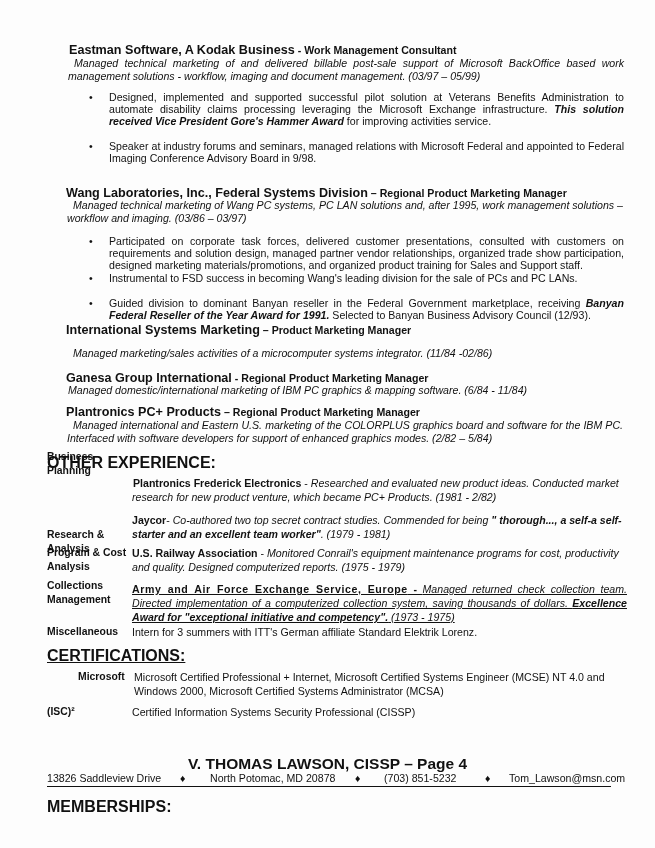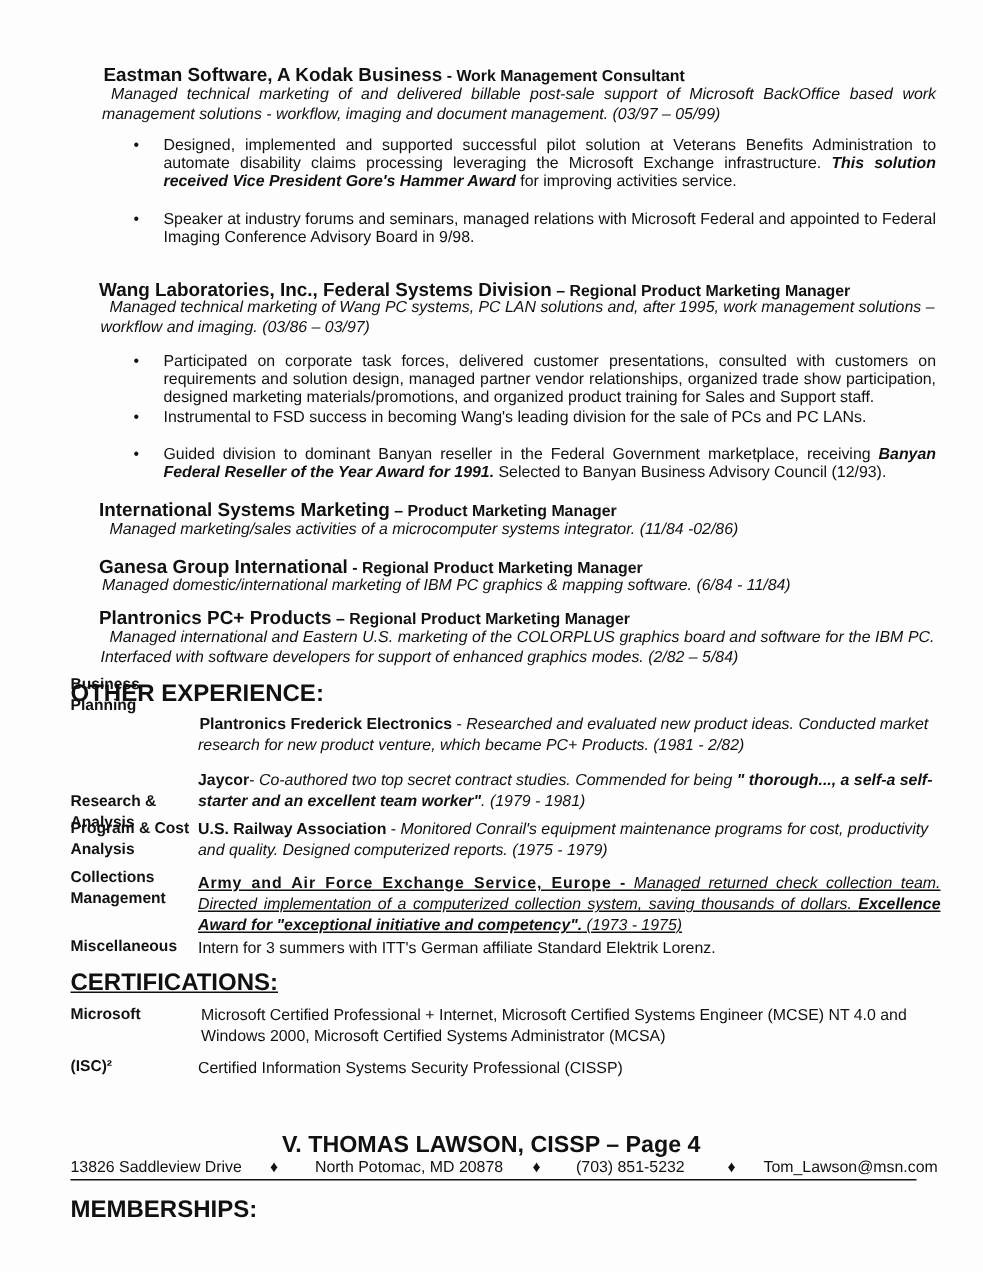--- a/index.html
+++ b/index.html
@@ -52,21 +52,21 @@
 </div>
 <div class="bullet" style="top:272px;">
   <span class="dot">•</span>
   <span class="txt">Instrumental to FSD success in becoming Wang's leading division for the sale of PCs and PC LANs.</span>
 </div>
 <div class="bullet" style="top:297px;">
   <span class="dot">•</span>
   <span class="txt"><span>Guided division to dominant Banyan reseller in the Federal Government marketplace, receiving </span><span class="bi">Banyan Federal Reseller of the Year Award for 1991.</span><span> Selected to Banyan Business Advisory Council (12/93).</span></span>
 </div>
 
-<div class="abs" style="left:66px; top:333px;">
+<div class="abs" style="left:66px; top:323px;">
   <span class="co">International Systems Marketing</span><span class="role"> – </span><span class="role">Product Marketing Manager</span>
 </div>
 <div class="abs desc" style="left:73px; top:347px; width:556px;">Managed marketing/sales activities of a microcomputer systems integrator. (11/84 -02/86)</div>
 
 <div class="abs" style="left:66px; top:371px;">
   <span class="co">Ganesa Group International</span><span class="role"> - </span><span class="role">Regional Product Marketing Manager</span>
 </div>
 <div class="abs desc" style="left:67px; top:384px; width:556px; text-indent:1px;">Managed domestic/international marketing of IBM PC graphics &amp; mapping software. (6/84 - 11/84)</div>
 
 <div class="abs" style="left:66px; top:405px;">
@@ -94,21 +94,21 @@
 <div class="lbl" style="top:579px;">Collections Management</div>
 <div class="body" style="top:582px; text-align:justify;text-decoration:underline;">
   <span class="b" style="letter-spacing:0.6px">Army and Air Force Exchange Service, Europe</span><span class="b"> -  </span><span class="it">Managed returned  check collection team. Directed implementation of a computerized collection system, saving thousands of dollars.  </span><span class="bi">Excellence Award for "exceptional initiative and competency".</span><span class="it">  (1973 - 1975)</span>
 </div>
 
 <div class="lbl" style="top:625px;">Miscellaneous</div>
 <div class="body" style="top:625px;">Intern for 3 summers with ITT's German affiliate Standard Elektrik Lorenz.</div>
 
 <div class="sec" style="top:647px;text-decoration:underline;">CERTIFICATIONS:</div>
 
-<div class="lbl" style="top:670px;">Microsoft</div>
+<div class="lbl" style="top:670px;margin-left:31px;">Microsoft</div>
 <div class="body" style="top:670px; left:134px; width:490px;">Microsoft Certified Professional + Internet, Microsoft Certified Systems Engineer (MCSE) NT 4.0 and Windows 2000, Microsoft Certified Systems Administrator (MCSA)</div>
 
 <div class="lbl" style="top:705px;">(ISC)²</div>
 <div class="body" style="top:705px;">Certified Information Systems Security Professional (CISSP)</div>
 
 <div class="hdrname">V. THOMAS LAWSON, CISSP – Page 4</div>
 <div class="addr">
   <span style="left:0;">13826 Saddleview Drive</span>
   <span style="left:133px;">♦</span>
   <span style="left:163px;">North Potomac, MD 20878</span>

